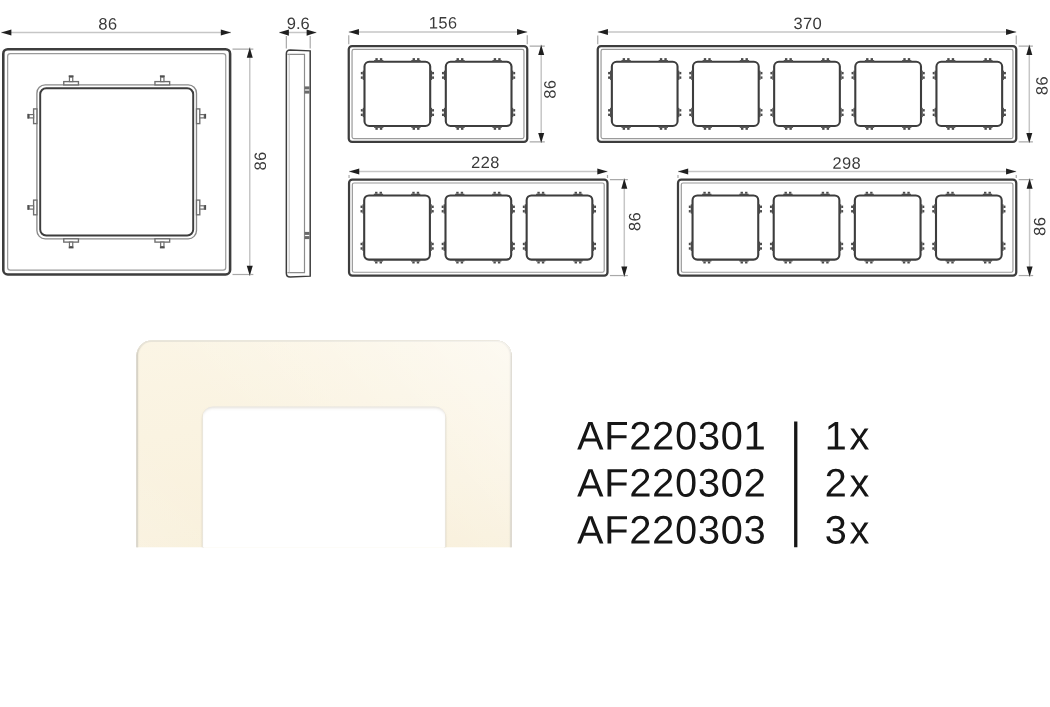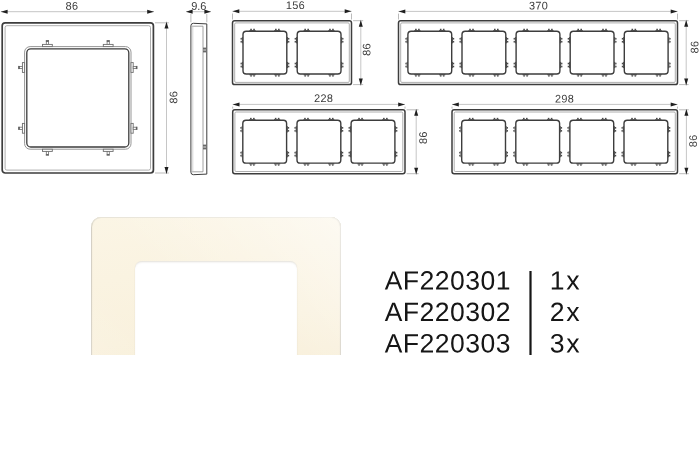--- a/index.html
+++ b/index.html
@@ -1,16 +1,16 @@
 <!DOCTYPE html>
 <html><head>
 <meta charset="utf-8">
 <style>
 html,body{margin:0;padding:0;background:#fff;}
-#canvas{position:relative;width:700px;height:355px;overflow:hidden;background:#fff;}
+#canvas{position:relative;width:700px;height:355px;overflow:hidden;background:#fff;margin-top:10px;}
 </style>
 </head>
 <body>
 <div id="canvas">
 <svg width="700" height="471" viewBox="0 0 700 471" xmlns="http://www.w3.org/2000/svg" font-family="'Liberation Sans', sans-serif" style="position:absolute;left:0;top:0">
 <g>
 
 <g>
           <rect x="2.2" y="22.8" width="151.2" height="150.2" rx="3" fill="#fff" stroke="#3d3d3d" stroke-width="1.7"></rect>
 <rect x="5.1" y="25.7" width="145.39999999999998" height="144.39999999999998" rx="1.8" fill="none" stroke="#9a9a9a" stroke-width="0.8"></rect>

